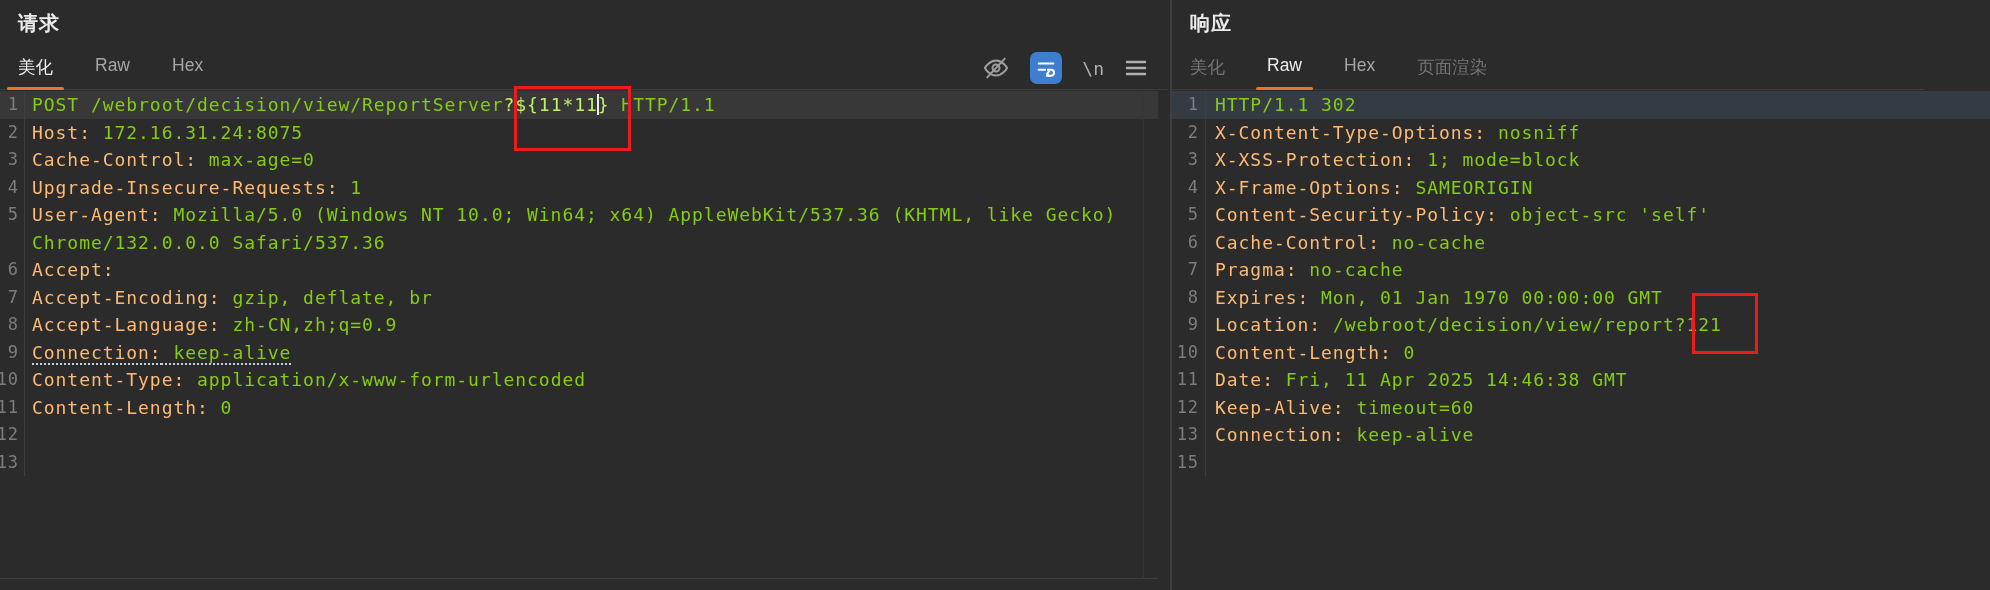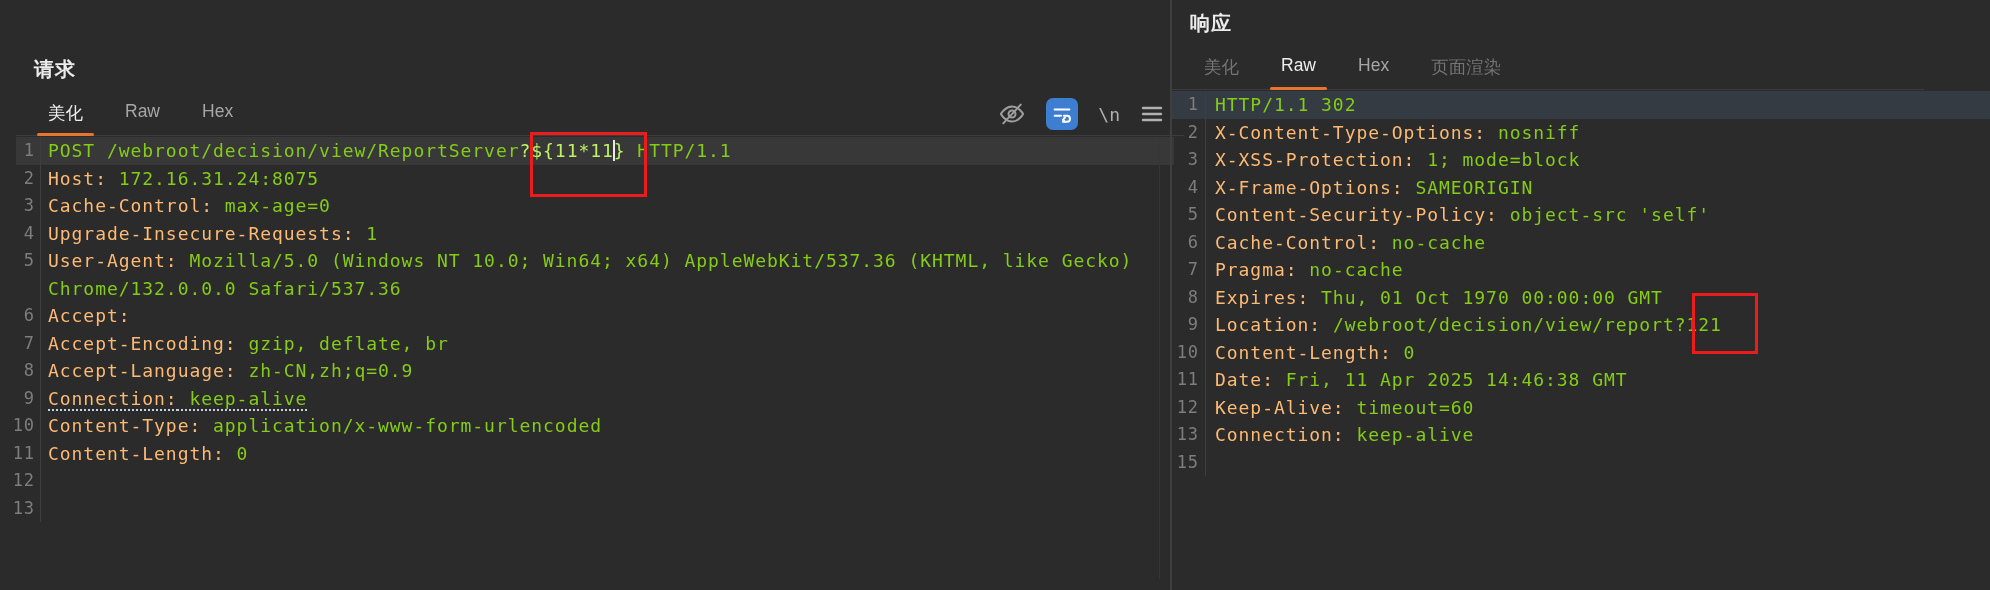--- a/index.html
+++ b/index.html
@@ -10,21 +10,21 @@
     position:relative;
   }
   .panel{position:absolute;top:0;bottom:0;}
   .panel-title{
     position:absolute;left:18px;top:10px;
     font-size:20px;font-weight:bold;color:#ececec;letter-spacing:1px;
   }
   .tabbar{
     position:absolute;left:0;right:0;top:46px;height:44px;
     border-bottom:1px solid #3c3c3c;
-    display:flex;align-items:flex-end;padding-left:19px;box-sizing:border-box;
+    display:flex;align-items:flex-end;padding-left:5px;box-sizing:border-box;
     column-gap:16px;
   }
   .tab{
     position:relative;padding:10px 13px;font-size:17.5px;color:#a6a6a6;cursor:pointer;
     white-space:nowrap;
   }
   .tab.active{color:#ededed;}
   .tab.active::after{
     content:'';position:absolute;left:2px;right:2px;bottom:-1px;height:3px;
     background:#e8752e;border-radius:2px;
@@ -55,21 +55,21 @@
   .hdr{color:#fdba74;}
   .val{color:#84cc16;}
   .qry{color:#bef264;}
   .dot{text-decoration:underline dotted 2px;text-decoration-color:#c6d2de;text-underline-offset:5px;}
   .caret{
     display:inline-block;width:2px;height:21px;background:#eaeaea;
     vertical-align:-4px;margin:0 -1px;
   }
 
   
-  #request-panel{left:16px;width:1168px;margin-top:46px;}
+  #request-panel{left:0;width:1168px;}
   #request-editor{width:1158px;height:487px;border-bottom:1px solid #3c3c3c;}
   #request-editor .gutter{flex:0 0 25px;width:25px;padding-right:5px;}
   #request-editor .code{padding-left:7px;}
   #request-editor .row.hl{background:#383838;}
   .scroll-edge{position:absolute;top:91px;bottom:11px;left:1143px;width:1px;background:#363636;}
 
   
   #panel-divider{position:absolute;left:1170px;top:0;bottom:0;width:2px;background:#3f3f3f;}
 
   
@@ -271,21 +271,21 @@
       <div class="row">
         <div class="gutter">
           <span class="num">7</span>
         </div>
         <div class="code"><span class="hdr">Pragma:</span><span class="val"> no-cache</span></div>
       </div>
       <div class="row">
         <div class="gutter">
           <span class="num">8</span>
         </div>
-        <div class="code"><span class="hdr">Expires:</span><span class="val"> Thu, 01 Oct 1970 00:00:00 GMT</span></div>
+        <div class="code"><span class="hdr">Expires:</span><span class="val"> Mon, 01 Jan 1970 00:00:00 GMT</span></div>
       </div>
       <div class="row">
         <div class="gutter">
           <span class="num">9</span>
         </div>
         <div class="code"><span class="hdr">Location:</span><span class="val"> /webroot/decision/view/report?121</span></div>
       </div>
       <div class="row">
         <div class="gutter">
           <span class="num">10</span>

